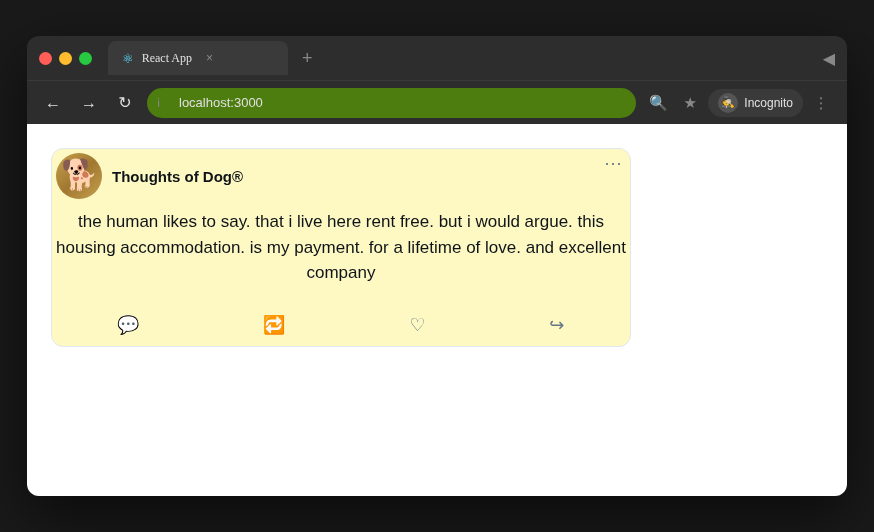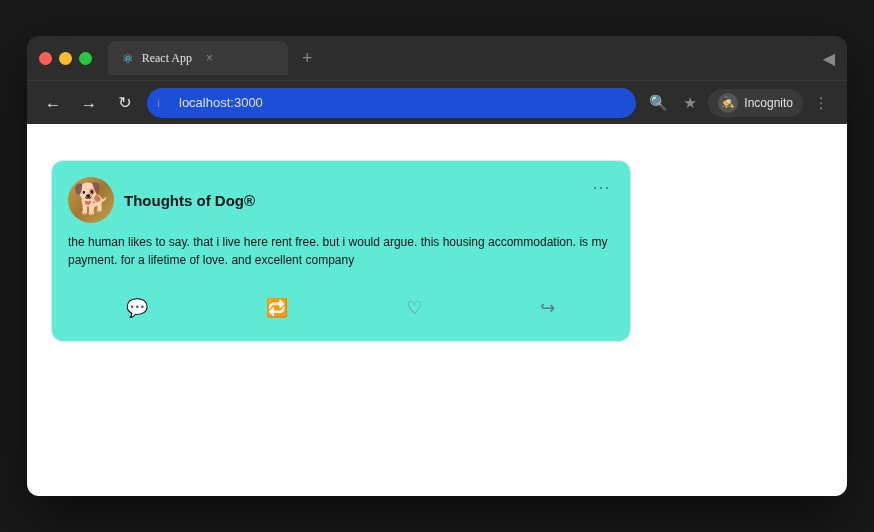--- a/index.html
+++ b/index.html
@@ -137,21 +137,21 @@
     .address-lock {
       position: absolute;
       left: 10px;
       color: #888;
       font-size: 12px;
       z-index: 1;
     }
 
     .address-text {
       flex: 1;
-      background: #1d4ed8;
+      background: #4d7c0f;
       border: none;
       border-radius: 20px;
       height: 30px;
       padding: 0 12px 0 32px;
       color: #e0e0e0;
       font-size: 13px;
       outline: none;
     }
 
     .toolbar-right {
@@ -201,24 +201,23 @@
       background: #ffffff;
       flex: 1;
       padding: 24px;
       overflow-y: auto;
     }
 
     
     .tweet-card {
       border: 1px solid #e1e8ed;
       border-radius: 12px;
-      padding: 16px;
+      padding: 4px;
       max-width: 580px;
-      background: #5eead4;
-      margin-top: 12px;
+      background: #fef9c3;
     }
 
     .tweet-header {
       display: flex;
       align-items: flex-start;
       justify-content: space-between;
       margin-bottom: 10px;
     }
 
     .tweet-user {
@@ -261,24 +260,25 @@
     }
 
     .more-btn {
       color: #657786;
       font-size: 18px;
       cursor: pointer;
       padding: 0 4px;
     }
 
     .tweet-text {
-      font-size: 12px;
+      font-size: 17px;
       color: #0f1419;
       line-height: 1.5;
       margin-bottom: 14px;
+      text-align: center;
     }
 
     .tweet-actions {
       display: flex;
       align-items: center;
       justify-content: space-around;
       padding-top: 8px;
       border-top: none;
     }
 

